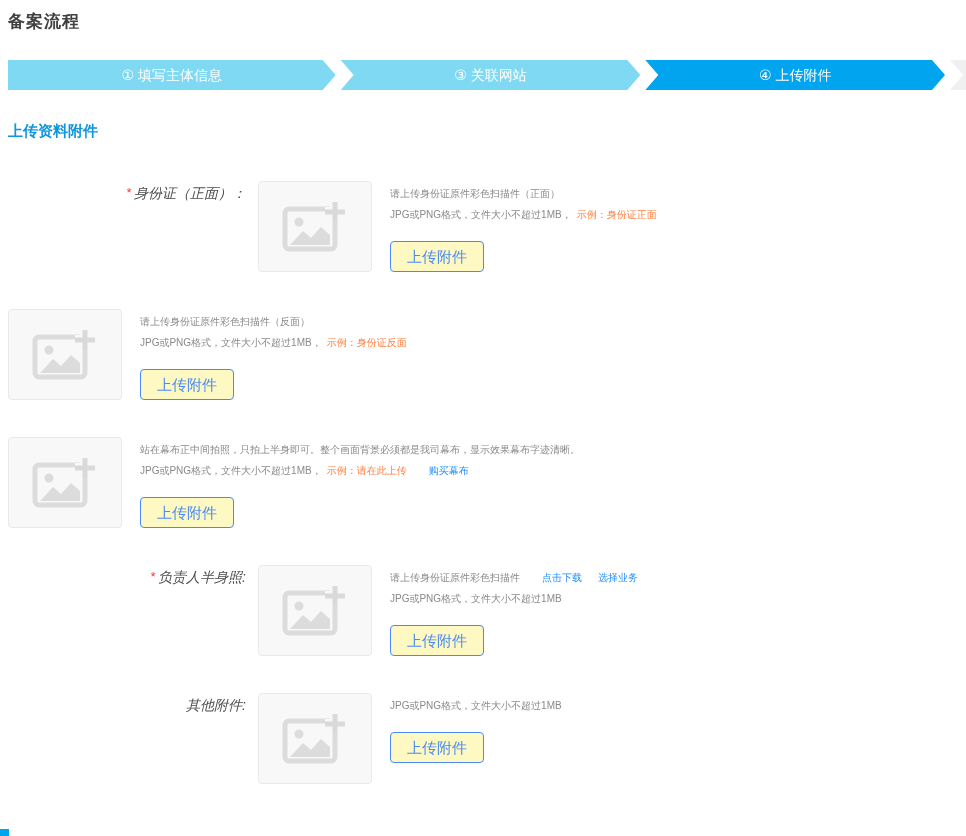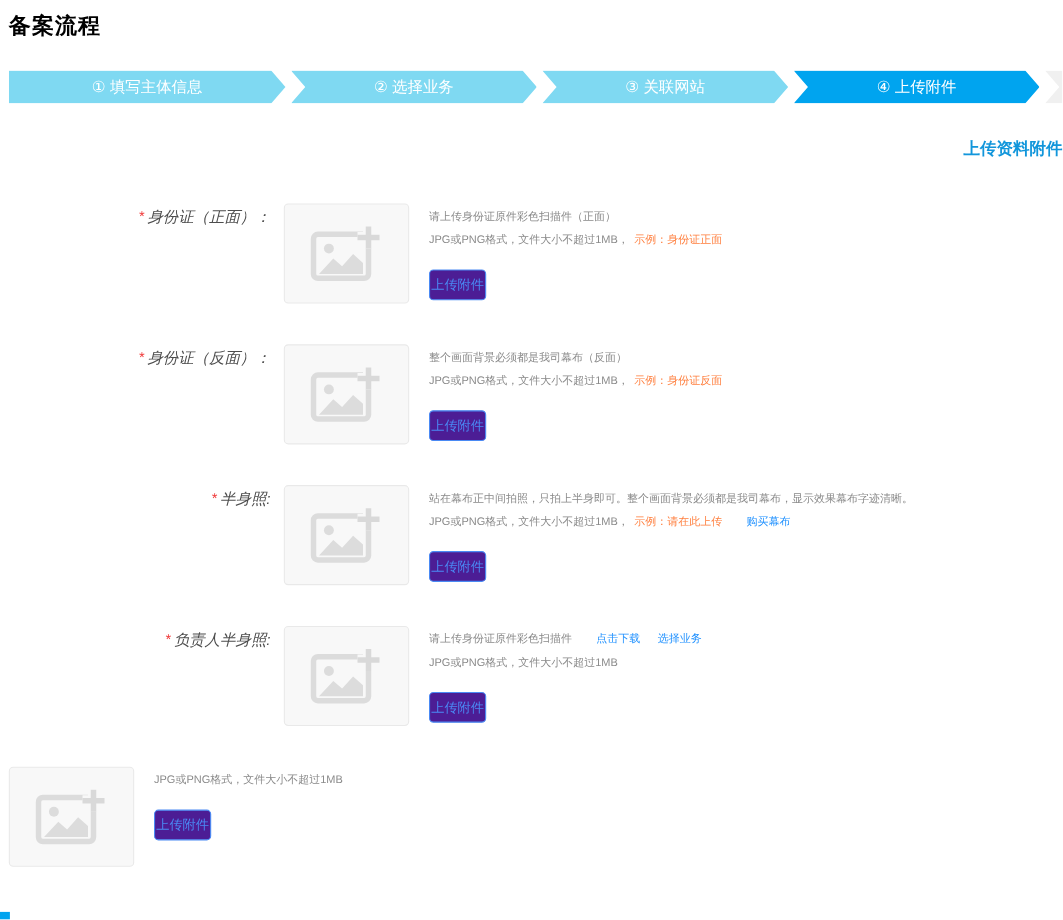--- a/index.html
+++ b/index.html
@@ -12,79 +12,78 @@
     --required-red:#f03b3b;
   }
   *{box-sizing:border-box;}
   html,body{margin:0;padding:0;}
   body{
     width:966px;height:836px;position:relative;background:#fff;overflow:hidden;
     font-family:"Liberation Sans","DejaVu Sans",sans-serif;
   }
   .page{padding:8px 0 0 8px;}
   .page-title{
-    margin:2px 0 0 0;font-size:20px;font-weight:600;color:#000000;letter-spacing:1px;
+    margin:2px 0 0 0;font-size:17px;font-weight:600;color:#404040;letter-spacing:1px;
   }
   
   .steps{margin-top:27px;width:958px;height:24px;display:flex;}
   .step{
     flex:1 1 auto;margin-right:5px;height:30px;line-height:30px;text-align:center;
     color:#fff;font-size:14px;cursor:pointer;
     clip-path:polygon(0 0, calc(100% - 13px) 0, 100% 50%, calc(100% - 13px) 100%, 0 100%, 13px 50%);
   }
   .step:first-child{
     clip-path:polygon(0 0, calc(100% - 13px) 0, 100% 50%, calc(100% - 13px) 100%, 0 100%);
   }
   .step.inactive{background:var(--step-inactive);}
   .step.active{background:var(--step-active);}
   .step-remnant{
     flex:0 0 16px;margin-right:0;height:30px;background:#f0f0f0;
     clip-path:polygon(0 0, 100% 0, 100% 100%, 0 100%, 13px 50%);
   }
   
   .section-title{
-    margin:38px 0 0 0;font-size:15px;font-weight:700;color:var(--section-title);text-align:right;
+    margin:38px 0 0 0;font-size:15px;font-weight:700;color:var(--section-title);
   }
   
   .rows{margin-top:40px;}
   .upload-row{display:flex;margin-bottom:37px;}
   .row-label{
     flex:0 0 250px;text-align:right;padding-right:12px;padding-top:4px;
     font-size:14px;color:#4d4d4d;white-space:nowrap;font-style:italic;
   }
   .req{color:var(--required-red);margin-right:3px;position:relative;top:-1px;font-size:13px;}
   .thumb{
     flex:0 0 114px;width:114px;height:91px;background:#f8f8f8;border:1px solid #e9e9e9;
     border-radius:4px;display:flex;align-items:center;justify-content:center;
   }
   .row-content{margin-left:18px;padding-top:2px;}
   .desc-line{font-size:10px;color:#8a8a8a;line-height:21px;white-space:nowrap;}
   .seg{display:inline;}
   .seg-example{color:var(--example-orange);margin-left:5px;cursor:pointer;}
   .seg-link{color:var(--link-blue);margin-left:22px;cursor:pointer;}
   .seg-link + .seg-link{margin-left:16px;}
   .upload-btn{
-    margin-top:16px;display:inline-block;padding:7px 1px;font-size:12px;
-    color:var(--button-blue);border:1px solid var(--button-blue);background:#4c1d95;
+    margin-top:16px;display:inline-block;padding:7px 16px;font-size:15px;
+    color:var(--button-blue);border:1px solid var(--button-blue);background:#fef9c3;
     border-radius:4px;cursor:pointer;line-height:1;
   }
   .page-bottom-fragment{
     position:absolute;left:0;top:829px;width:9px;height:7px;background:var(--step-active);
   }
 </style>
 </head>
 <body>
 
 <div class="page">
   <h1 class="page-title">备案流程</h1>
 
   <div class="steps">
 
     <div class="step inactive">① 填写主体信息</div>
-      <div class="step inactive">② 选择业务</div>
       <div class="step inactive">③ 关联网站</div>
       <div class="step active">④ 上传附件</div>
       <div class="step-remnant"></div>
   </div>
 
   <h2 class="section-title">上传资料附件</h2>
 
   <div class="rows">
   <div class="upload-row">
     <div class="row-label"><span class="req">*</span><span class="label-text">身份证（正面）：</span></div>
@@ -98,39 +97,37 @@
       </svg>
     </div>
     <div class="row-content">
       <div class="desc-line"><span class="seg seg-text">请上传身份证原件彩色扫描件（正面）</span></div>
       <div class="desc-line"><span class="seg seg-text">JPG或PNG格式，文件大小不超过1MB，</span><span class="seg seg-example">示例：身份证正面</span></div>
       <div><button class="upload-btn">上传附件</button></div>
     </div>
   </div>
 
   <div class="upload-row">
-    <div class="row-label"><span class="req">*</span><span class="label-text">身份证（反面）：</span></div>
     <div class="thumb">
       <svg width="66" height="54" viewBox="0 0 66 54">
         <rect x="3" y="9" width="50" height="40" rx="4" fill="none" stroke="#dcdcdc" stroke-width="5"></rect>
         <circle cx="17" cy="22" r="4.5" fill="#dcdcdc"></circle>
         <path d="M8 45 L21 31 L29 38 L39 27 L48 35 L48 45 Z" fill="#dcdcdc"></path>
         <path d="M53 2 V22 M43 12 H63" stroke="#f8f8f8" stroke-width="10" fill="none"></path>
         <path d="M53 2 V22 M43 12 H63" stroke="#d9d9d9" stroke-width="5" fill="none"></path>
       </svg>
     </div>
     <div class="row-content">
-      <div class="desc-line"><span class="seg seg-text">整个画面背景必须都是我司幕布（反面）</span></div>
+      <div class="desc-line"><span class="seg seg-text">请上传身份证原件彩色扫描件（反面）</span></div>
       <div class="desc-line"><span class="seg seg-text">JPG或PNG格式，文件大小不超过1MB，</span><span class="seg seg-example">示例：身份证反面</span></div>
       <div><button class="upload-btn">上传附件</button></div>
     </div>
   </div>
 
   <div class="upload-row">
-    <div class="row-label"><span class="req">*</span><span class="label-text">半身照:</span></div>
     <div class="thumb">
       <svg width="66" height="54" viewBox="0 0 66 54">
         <rect x="3" y="9" width="50" height="40" rx="4" fill="none" stroke="#dcdcdc" stroke-width="5"></rect>
         <circle cx="17" cy="22" r="4.5" fill="#dcdcdc"></circle>
         <path d="M8 45 L21 31 L29 38 L39 27 L48 35 L48 45 Z" fill="#dcdcdc"></path>
         <path d="M53 2 V22 M43 12 H63" stroke="#f8f8f8" stroke-width="10" fill="none"></path>
         <path d="M53 2 V22 M43 12 H63" stroke="#d9d9d9" stroke-width="5" fill="none"></path>
       </svg>
     </div>
     <div class="row-content">
@@ -152,20 +149,21 @@
       </svg>
     </div>
     <div class="row-content">
       <div class="desc-line"><span class="seg seg-text">请上传身份证原件彩色扫描件</span><span class="seg seg-link">点击下载</span><span class="seg seg-link">选择业务</span></div>
       <div class="desc-line"><span class="seg seg-text">JPG或PNG格式，文件大小不超过1MB</span></div>
       <div><button class="upload-btn">上传附件</button></div>
     </div>
   </div>
 
   <div class="upload-row">
+    <div class="row-label"><span class="label-text">其他附件:</span></div>
     <div class="thumb">
       <svg width="66" height="54" viewBox="0 0 66 54">
         <rect x="3" y="9" width="50" height="40" rx="4" fill="none" stroke="#dcdcdc" stroke-width="5"></rect>
         <circle cx="17" cy="22" r="4.5" fill="#dcdcdc"></circle>
         <path d="M8 45 L21 31 L29 38 L39 27 L48 35 L48 45 Z" fill="#dcdcdc"></path>
         <path d="M53 2 V22 M43 12 H63" stroke="#f8f8f8" stroke-width="10" fill="none"></path>
         <path d="M53 2 V22 M43 12 H63" stroke="#d9d9d9" stroke-width="5" fill="none"></path>
       </svg>
     </div>
     <div class="row-content">

